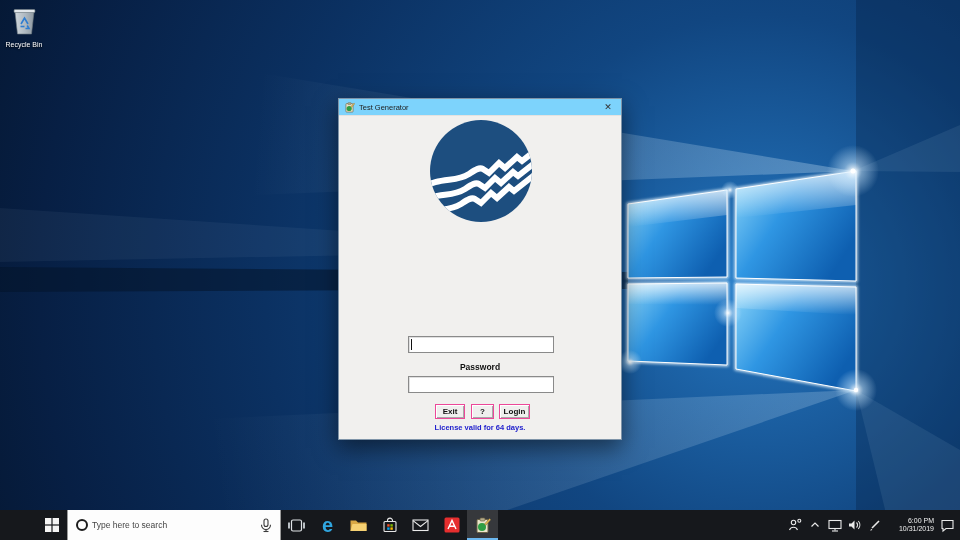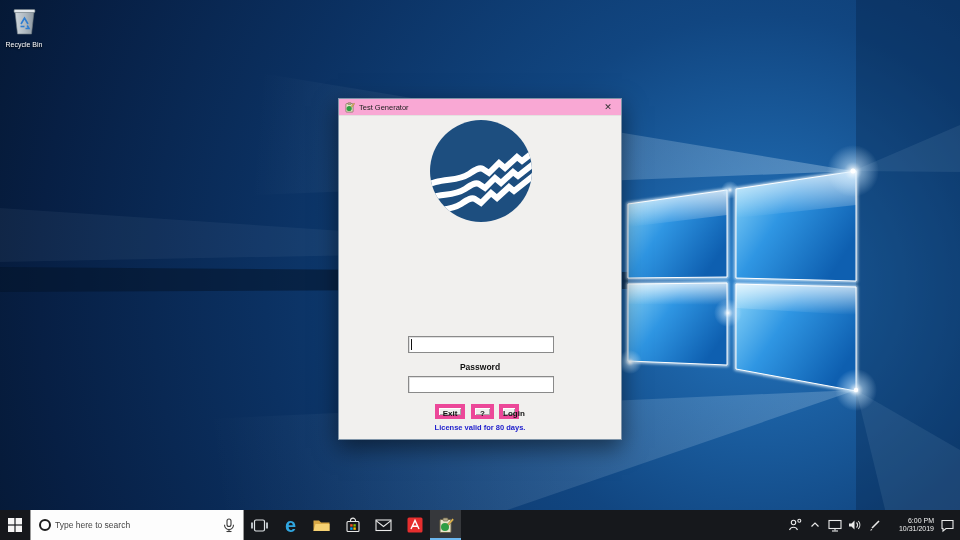--- a/index.html
+++ b/index.html
@@ -13,51 +13,51 @@
 
   
   .recycle { position:absolute; left:2px; top:5px; width:44px; text-align:center; }
   .recycle .label { margin-top:1px; font-size:7px; color:#fff;
                     text-shadow:0 1px 2px rgba(0,0,0,.9); }
 
   
   .window { position:absolute; left:338px; top:98px; width:284px; height:342px;
             background:#f1f0ee; border:1px solid #7f94a8;
             box-shadow:0 8px 22px rgba(0,0,0,.5); }
-  .titlebar { height:17px; background:#f9a8d4; display:flex; align-items:center;
+  .titlebar { height:17px; background:#7dd3fc; display:flex; align-items:center;
               padding:0 5px; border-bottom:1px solid #e4e2e0; }
   .titlebar .t-icon { width:11px; height:11px; flex:0 0 auto; }
   .titlebar .t-text { font-size:7.5px; color:#222; margin-left:4px; }
   .titlebar .t-close { margin-left:auto; width:16px; text-align:center; font-size:9px;
                        color:#333; cursor:default; line-height:16px; }
   .win-body { position:absolute; left:0; top:18px; right:0; bottom:0; }
   .logo { position:absolute; left:90px; top:2px; }
   .tagline { position:absolute; top:121px; left:0; width:100%; text-align:center;
              font-size:7.5px; font-weight:700; color:#3a3a3a; letter-spacing:.1px; }
   .f-label { position:absolute; left:0; width:100%; text-align:center;
              font-size:8.5px; font-weight:700; color:#111; }
   .lbl-user { top:205px; } .lbl-pass { top:245px; }
   .f-input { position:absolute; left:69px; width:146px; height:17px; background:#fff;
              border:1px solid #8a8a8a; box-shadow:inset 1px 1px 0 rgba(0,0,0,.12);
              font-size:9px; padding:0 3px; outline:none; }
   .in-user { top:219px; } .in-pass { top:259px; }
   .caret { position:absolute; left:72px; top:222px; width:1px; height:11px; background:#111; }
   .btn { position:absolute; top:287px; height:15px; background:#efefee;
-         border:4px solid #ec4899;
+         border:1px solid #ec4899;
          box-shadow:inset 1px 1px 0 #ffffff, inset -1px -1px 0 #a8a8a8;
          font-size:8px; font-weight:700; color:#111; text-align:center;
          line-height:12px; font-family:"Liberation Sans", sans-serif; padding:0; }
   .btn-exit { left:96px; width:30px; } .btn-help { left:132px; width:23px; }
-  .btn-login { left:160px; width:20px;text-align:right; }
+  .btn-login { left:160px; width:31px; }
   .license { position:absolute; top:306px; left:0; width:100%; text-align:center;
              font-size:7.5px; font-weight:700; color:#2121cd; }
 
   
   .taskbar { position:absolute; left:0; top:510px; width:960px; height:30px;
-             background:#16181c; display:flex; align-items:stretch; }
+             background:#16181c; display:flex; align-items:stretch;padding-left:37px; }
   .tb-btn { display:flex; align-items:center; justify-content:center; cursor:default; }
   .start { width:30px; }
   .searchbox { width:214px; background:#fdfdfd; display:flex; align-items:center;
                border:1px solid #9a9a9a; border-top:none; border-bottom:none; position:relative; }
   .cortana-ring { width:12px; height:12px; border:2px solid #1c1c1c; border-radius:50%;
                   margin-left:8px; flex:0 0 auto; }
   .searchbox input { flex:1; border:none; outline:none; background:transparent;
                      font-size:8.5px; color:#333; padding:0 4px;
                      font-family:"Liberation Sans", sans-serif; }
   .searchbox input::placeholder { color:#454545; opacity:1; }
@@ -207,21 +207,21 @@
         <input class="f-input in-user" type="text" value="" style="">
         <div class="caret"></div>
 
         <div class="f-label lbl-pass">Password</div>
         <input class="f-input in-pass" type="password" value="" style="">
 
         <button class="btn btn-exit">Exit</button>
         <button class="btn btn-help">?</button>
         <button class="btn btn-login">Login</button>
 
-        <div class="license">License valid for 80 days.</div>
+        <div class="license">License valid for 64 days.</div>
       </div>
     </div>
   </div>
 
   <div class="taskbar">
 
     <div class="tb-btn start">
       <svg width="14" height="14" viewBox="0 0 14 14">
         <rect x="0" y="0" width="6.4" height="6.4" fill="#f5f5f5"></rect>
         <rect x="7.6" y="0" width="6.4" height="6.4" fill="#f5f5f5"></rect>

